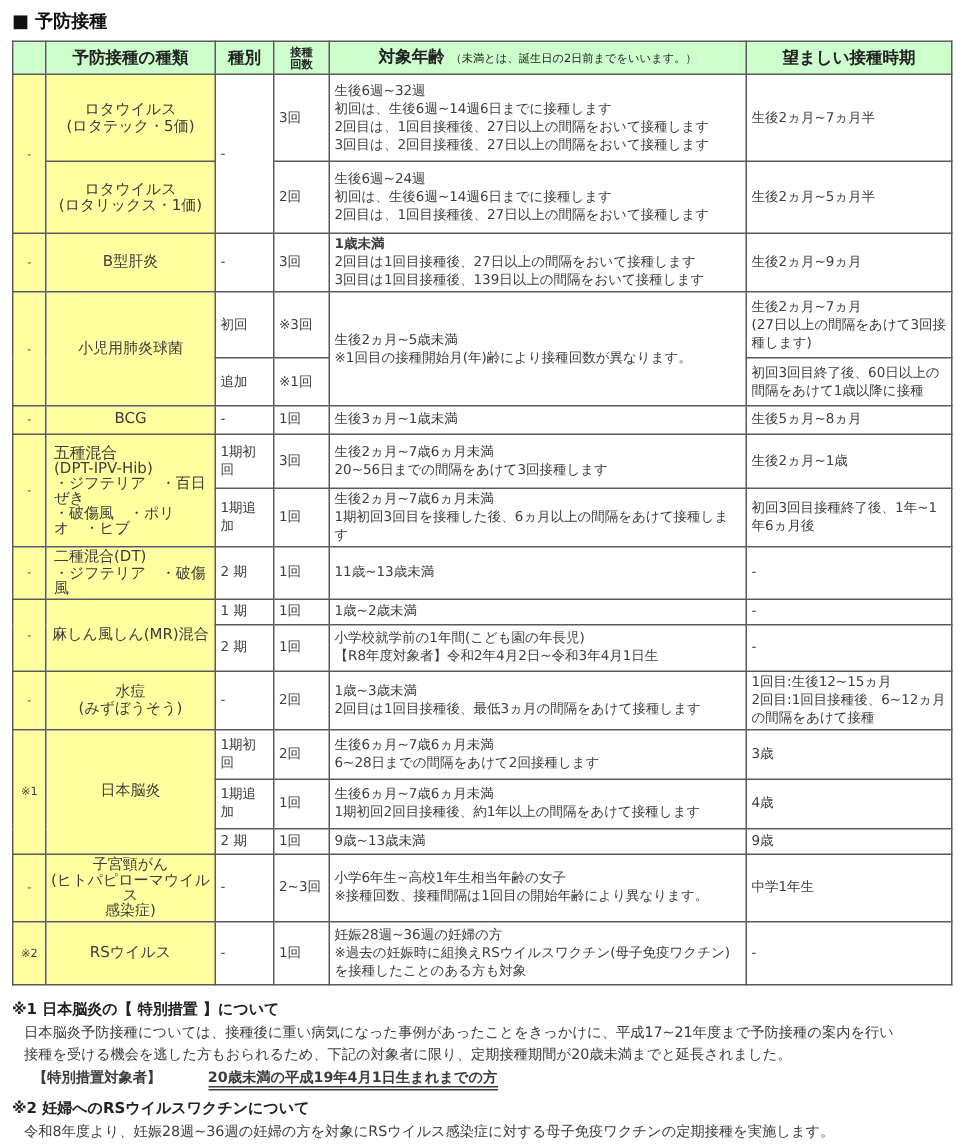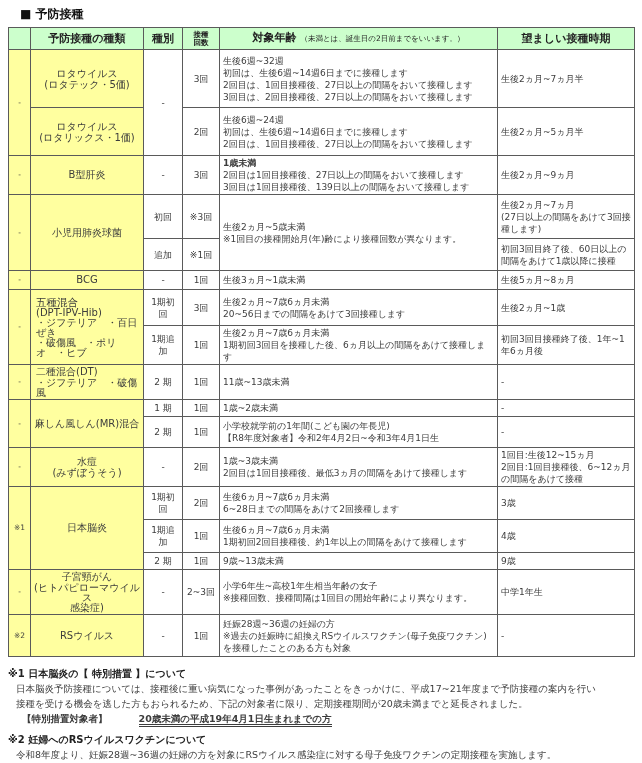--- a/index.html
+++ b/index.html
@@ -11,41 +11,41 @@
     --text:#3c3c3c;
   }
   html,body{margin:0;padding:0;background:var(--page-bg);}
   body{
     width:642px;height:763px;overflow:hidden;
     font-family:"DejaVu Sans","Liberation Sans",sans-serif;
     color:var(--text);
     -webkit-font-smoothing:antialiased;
   }
   .page{padding:6px 4px 0 8px;}
-  .doc-title{font-size:12px;font-weight:bold;color:#111;margin:0 0 4px 12px;}
+  .doc-title{font-size:12px;font-weight:bold;color:#111;margin:0 0 4px 0;}
   table.vx{
     border-collapse:collapse;table-layout:fixed;width:626px;
     border:1.5px solid var(--border);
     font-size:9px;line-height:12px;
   }
   table.vx td,table.vx th{
     border:1px solid var(--border);
     padding:1px 3px;vertical-align:middle;overflow:hidden;
   }
   
   tr.hd th{background:var(--header-bg);font-weight:bold;font-size:11px;color:#222;text-align:center;padding:2px 1px;margin-left:41px;}
   .hd-small{font-size:7.5px;line-height:8px;font-weight:bold;}
   .hd-note{font-size:7.5px;font-weight:normal;}
   
   td.m{background:var(--name-bg);text-align:center;font-size:7.5px;padding:0;}
   td.n{background:var(--name-bg);text-align:center;font-size:10px;margin-left:36px;}
   td.n .sub{font-size:10px;line-height:10px;}
   td.n.left{text-align:left;padding-left:5px;}
   td.n .big{font-size:10.5px;}
-  td.ty,td.ct{text-align:center;font-size:9px;padding:1px 1px;}
+  td.ty,td.ct{font-size:9px;padding:1px 1px;}
   td.tg{text-align:left;font-size:9px;padding:1px 4px;margin-top:28px;}
   td.pd{text-align:left;font-size:9px;padding:1px 3px;}
   td.pd.left{text-align:left;}
   .b{font-weight:bold;}
   
   td.dt{border-top:1px dotted var(--dot);}
   
   .notes{margin-top:9px;font-size:9.5px;line-height:15px;color:#3c3c3c;}
   .note-title{font-weight:bold;font-size:10px;color:#222;}
   .note-line{padding-left:8px;}

